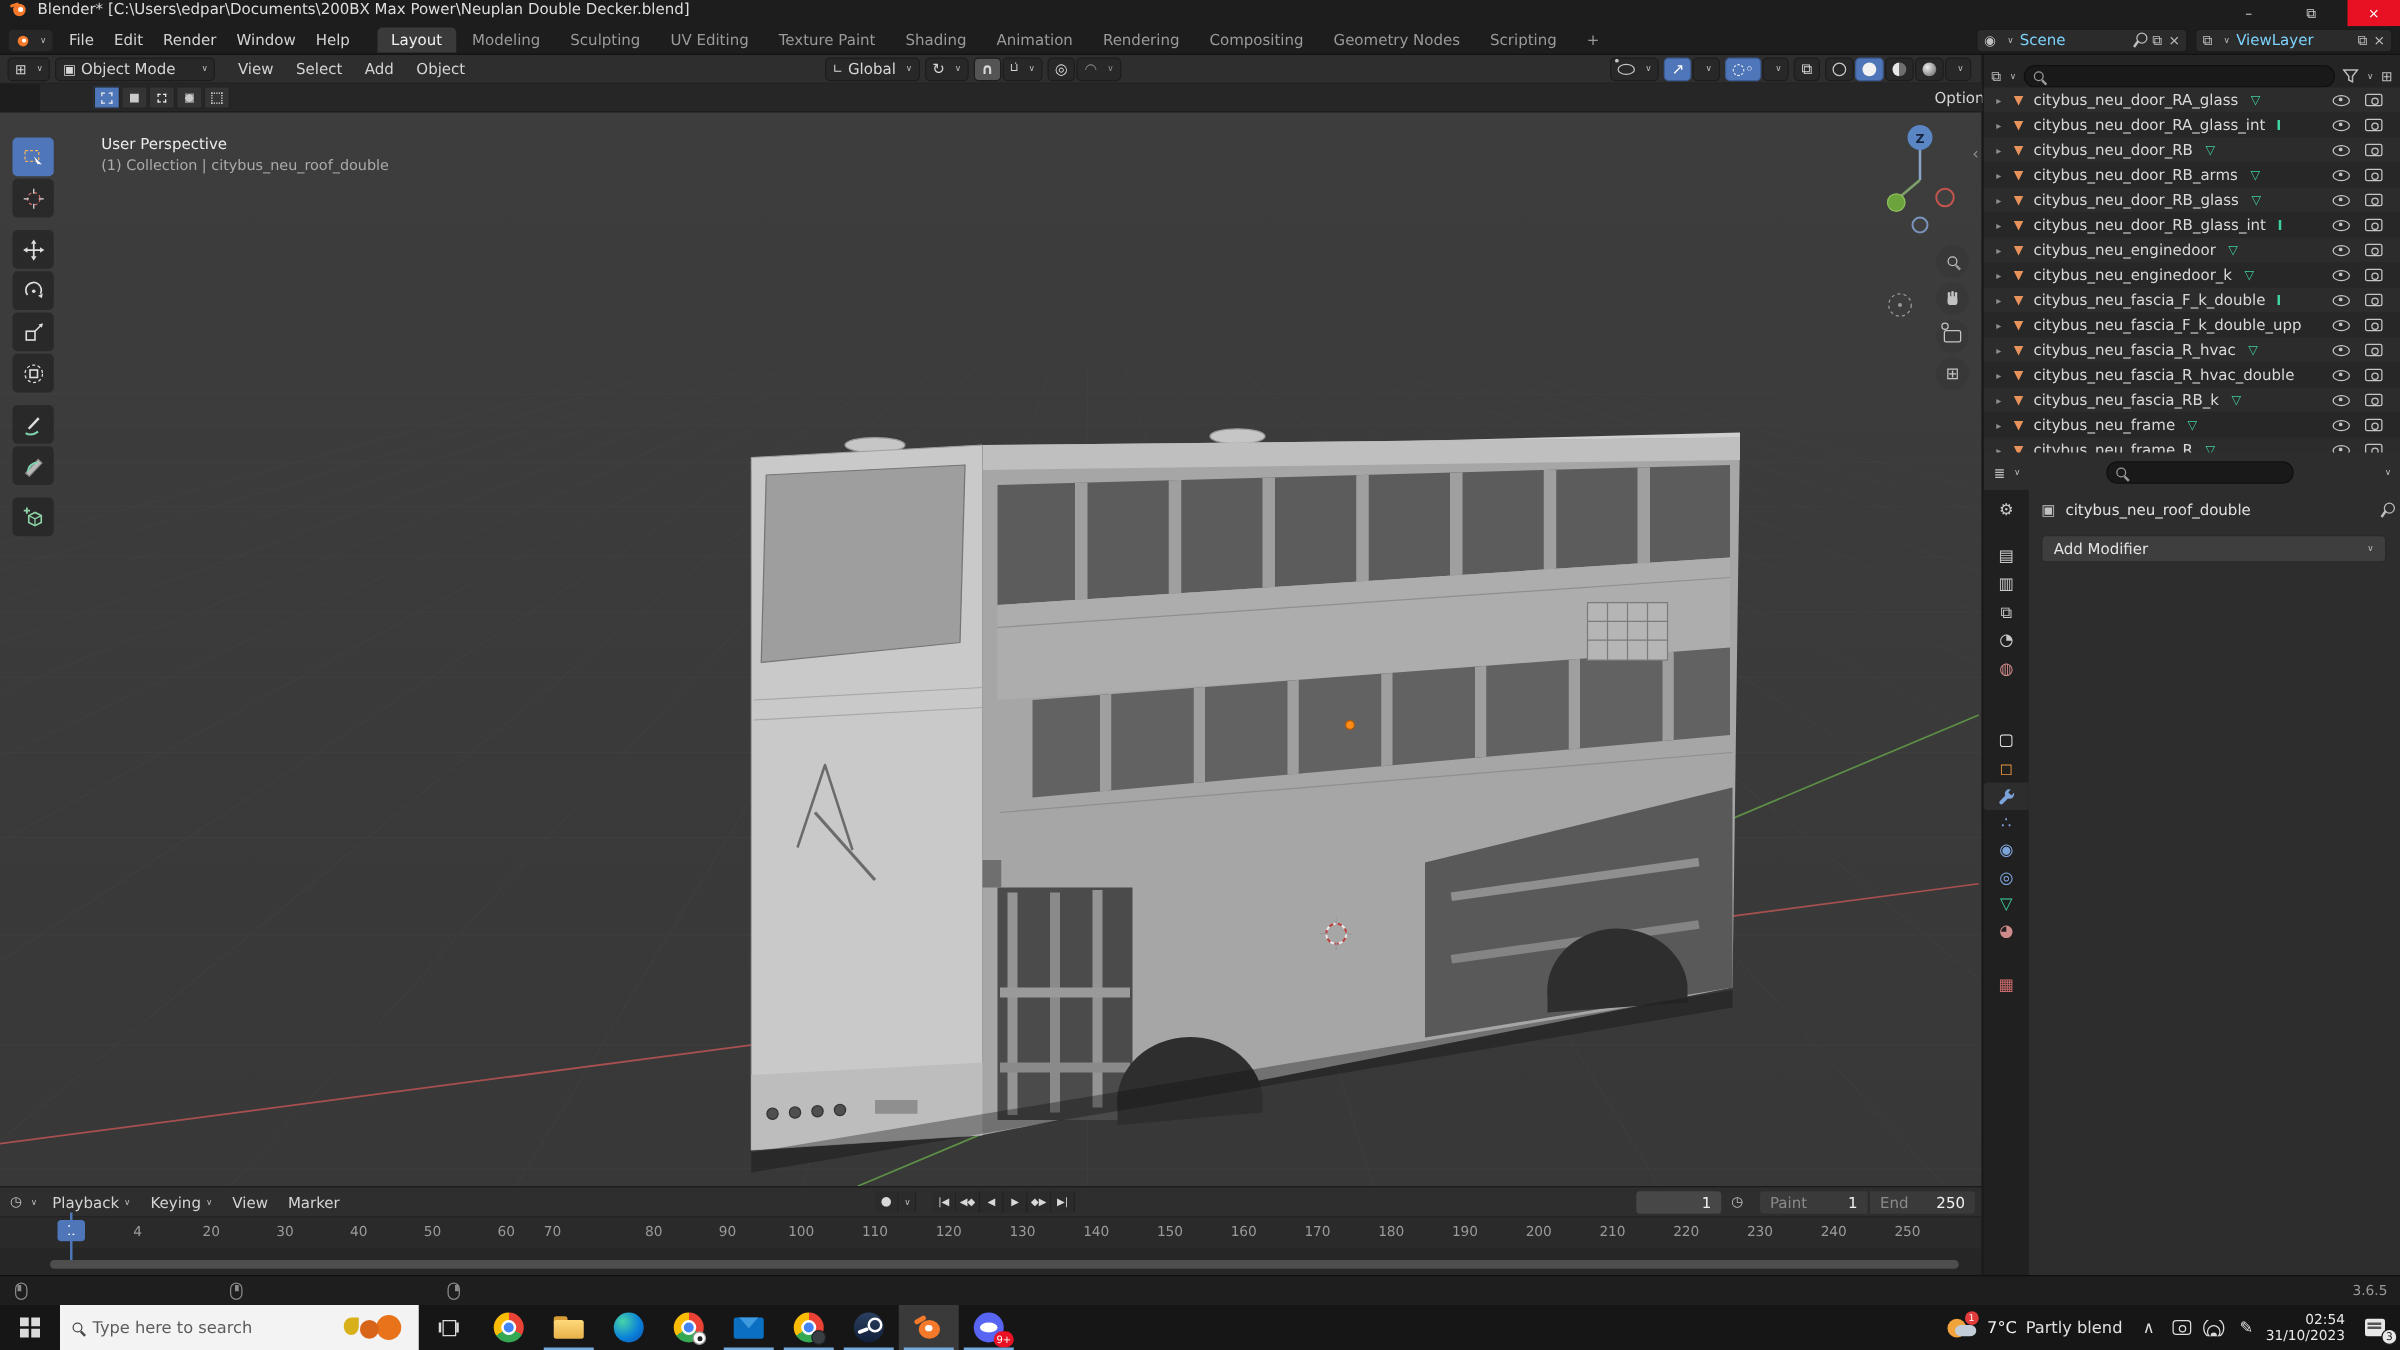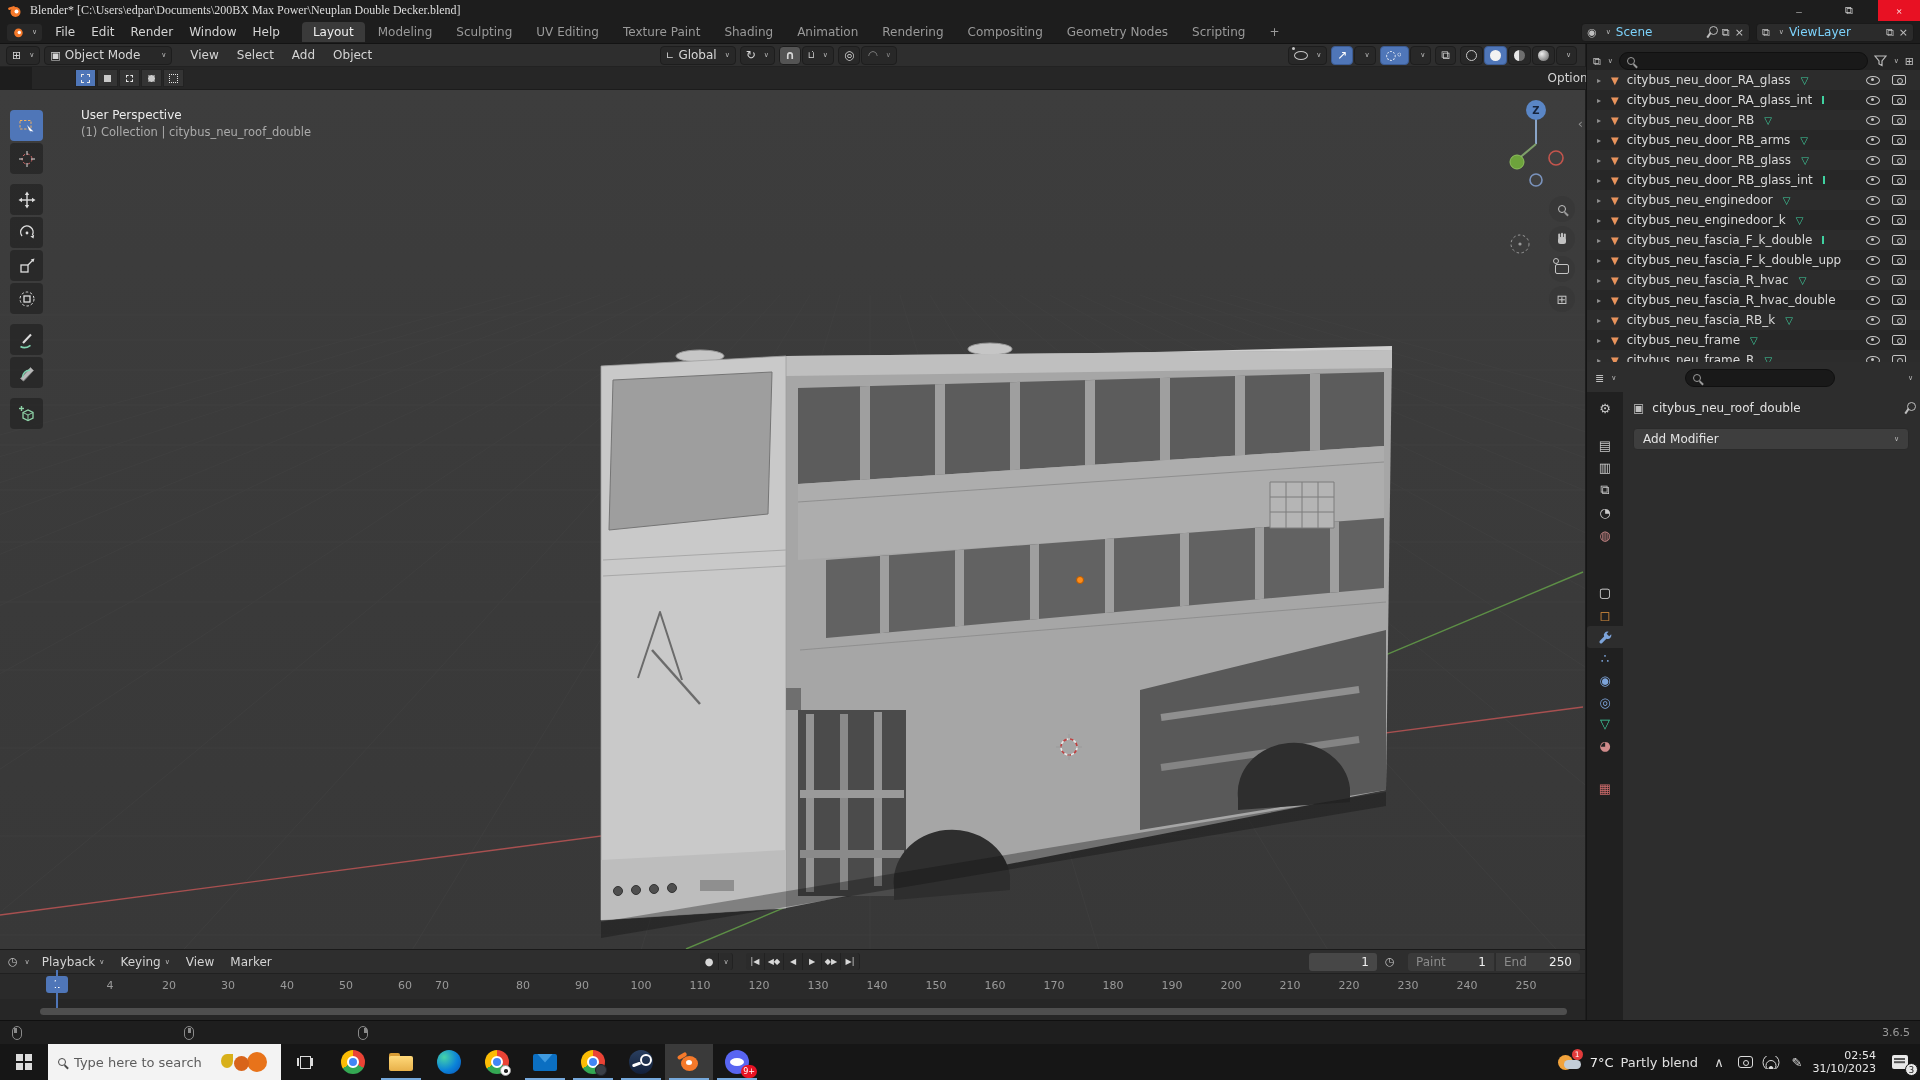--- a/index.html
+++ b/index.html
@@ -5,21 +5,21 @@
   * { margin:0; padding:0; box-sizing:border-box; }
   html,body { background:#000; }
   #root{ position:relative; width:1920px; height:1080px; overflow:hidden;
          font-family:"DejaVu Sans","Liberation Sans",sans-serif; font-size:12px; color:#d4d4d4; background:#1d1d1d;}
   .abs{position:absolute;}
   .flex{display:flex;align-items:center;}
   .caret{font-size:7px;color:#b9b9b9;margin-left:4px;}
   .dim{color:#8b8b8b;}
 
   
-  #titlebar{left:0;top:0;width:1920px;height:21px;background:#1d1d1d;display:flex;align-items:center;padding-left:8px;gap:8px;font-family:Liberation Serif, serif;}
+  #titlebar{left:0;top:0;width:1920px;height:21px;background:#1d1d1d;display:flex;padding-left:8px;gap:8px;}
   #titlebar .title{font-size:12px;color:#dedede;}
   .win-btn{width:42px;height:21px;display:flex;align-items:center;justify-content:center;color:#cfcfcf;font-size:11px;}
   .win-btn.close{background:#e81123;color:#fff;}
 
   
   #topbar{left:0;top:21px;width:1920px;height:23px;background:#1d1d1d;display:flex;align-items:center;border-bottom:1px solid #131313;}
   .menu-item{padding:2px 8px;color:#d4d4d4;border-radius:3px;}
   .ws-tab{padding:3px 11px;color:#9a9a9a;border-radius:4px 4px 0 0;font-size:12px;}
   .ws-tab.active{background:#3a3a3a;color:#f0f0f0;}
   .id-widget{height:19px;background:#2b2b2b;border:1px solid #1a1a1a;border-radius:4px;display:flex;align-items:center;padding:0 5px;gap:5px;margin-right:6px;}
@@ -102,21 +102,21 @@
   .mouse-ic{position:absolute;top:5px;width:10px;height:14px;border:1.4px solid #8a8a8a;border-radius:5px;}
   .mouse-ic::after{content:"";position:absolute;width:3px;height:5px;background:#8a8a8a;top:1px;}
   .mouse-ic.mb-left::after{left:0.5px;} .mouse-ic.mb-mid::after{left:2.5px;} .mouse-ic.mb-right::after{right:0.5px;}
   #version{position:absolute;right:10px;top:5px;color:#9a9a9a;font-size:11px;}
 
   
   #taskbar{left:0;top:1044px;width:1920px;height:36px;background:#161616;display:flex;align-items:stretch;}
   #start-btn{width:48px;display:flex;align-items:center;justify-content:center;}
   .win-logo{display:grid;grid-template-columns:7px 7px;grid-template-rows:7px 7px;gap:1.5px;}
   .win-logo span{background:#dcdcdc;}
-  #tb-search{width:233px;background:#f3f3f3;display:flex;align-items:center;padding:0 10px;gap:8px;position:relative;}
+  #tb-search{width:287px;background:#f3f3f3;display:flex;align-items:center;padding:0 10px;gap:8px;position:relative;}
   #tb-search .mag{border-color:#4a4a4a;} #tb-search .mag::after{background:#4a4a4a;}
   #tb-search .ph{color:#5c5c5c;font-size:13px;}
   .pumpkin{position:absolute;border-radius:50%;background:#e8731a;}
   .tb-slot{width:48px;display:flex;align-items:center;justify-content:center;position:relative;}
   .tb-slot.active{background:#3a3a3a;}
   .tb-underline{position:absolute;bottom:0;left:4px;width:40px;height:2px;background:#76a9dc;}
   .app-badge{position:absolute;right:4px;bottom:2px;min-width:13px;height:13px;background:#e81224;border-radius:7px;color:#fff;font-size:8px;display:flex;align-items:center;justify-content:center;padding:0 2px;}
   #tray{margin-left:auto;display:flex;align-items:center;gap:0;}
   .tray-ic{color:#dcdcdc;display:flex;align-items:center;justify-content:center;width:26px;height:36px;font-size:13px;}
   #clock-block{width:70px;text-align:right;color:#e8e8e8;font-size:11px;line-height:13px;padding-right:4px;}

